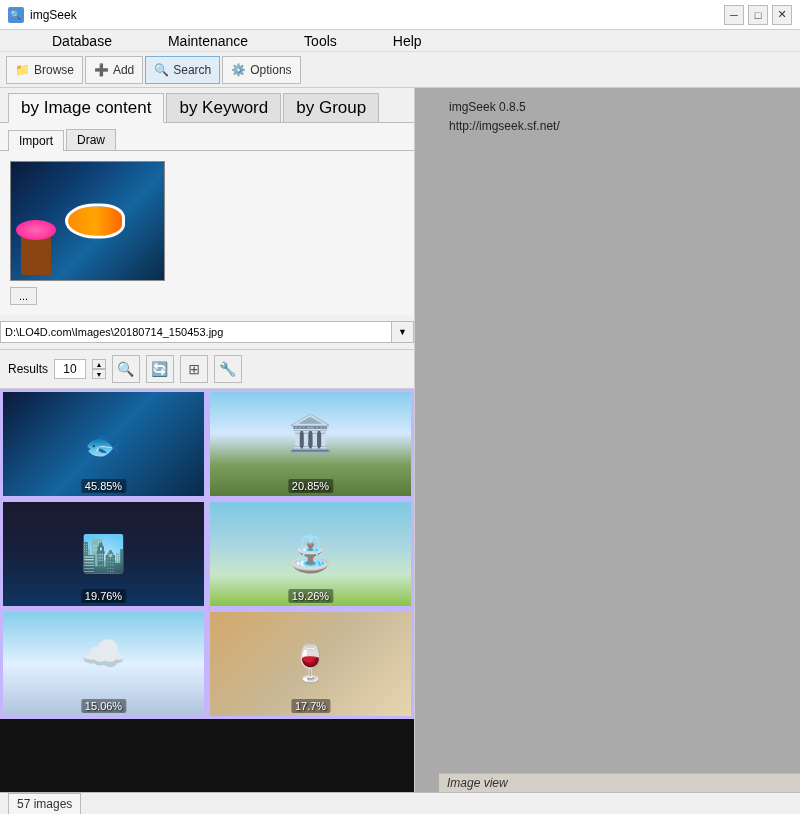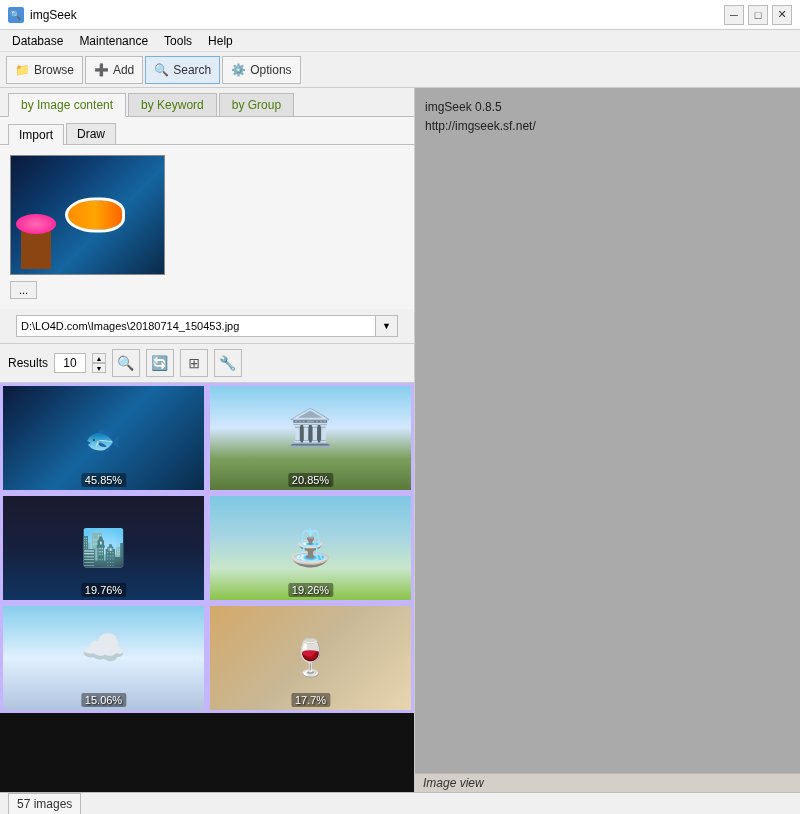--- a/index.html
+++ b/index.html
@@ -61,22 +61,23 @@
       background: #f0f0f0;
       height: 22px;
       display: flex;
       align-items: center;
       padding: 0 4px;
       border-bottom: 1px solid #ddd;
     }
     .menu-item {
       padding: 2px 8px;
       cursor: pointer;
-      font-size: 12px;
+      font-size: 14px;
       color: #000;
+      margin-left: 40px;
     }
 
     
     .toolbar {
       background: #f0f0f0;
       height: 36px;
       display: flex;
       align-items: center;
       padding: 2px 6px;
       gap: 2px;
@@ -118,23 +119,23 @@
       padding: 4px 8px 0 8px;
       background: #f0f0f0;
       border-bottom: 1px solid #bbb;
     }
     .tab {
       padding: 4px 12px;
       border: 1px solid #bbb;
       border-bottom: none;
       background: #e0e0e0;
       cursor: pointer;
-      font-size: 12px;
+      font-size: 17px;
       margin-right: 2px;
-      color: #4d7c0f;
+      color: #000000;
     }
     .tab.active {
       background: #f5f5f5;
       border-bottom: 1px solid #f5f5f5;
       position: relative;
       bottom: -1px;
       z-index: 1;
     }
 
     
@@ -215,21 +216,21 @@
       margin-top: 6px;
       padding: 2px 8px;
       border: 1px solid #bbb;
       background: #f0f0f0;
       cursor: pointer;
       font-size: 11px;
     }
     .file-path-row {
       display: flex;
       align-items: center;
-      margin: 6px 16px;
+      margin: 6px 0;
     }
     .file-path-input {
       flex: 1;
       height: 22px;
       border: 1px solid #bbb;
       padding: 2px 4px;
       font-size: 11px;
       background: white;
       overflow: hidden;
       text-overflow: ellipsis;
@@ -398,20 +399,21 @@
       transform: translate(-50%, -50%);
       font-size: 36px;
     }
 
     
     .right-panel {
       flex: 1;
       display: flex;
       flex-direction: column;
       background: #aaa;
+      padding-left: 24px;
     }
     .image-view-area {
       flex: 1;
       background: #aaaaaa;
       padding: 10px;
       display: flex;
       flex-direction: column;
     }
     .app-info {
       color: #222;

